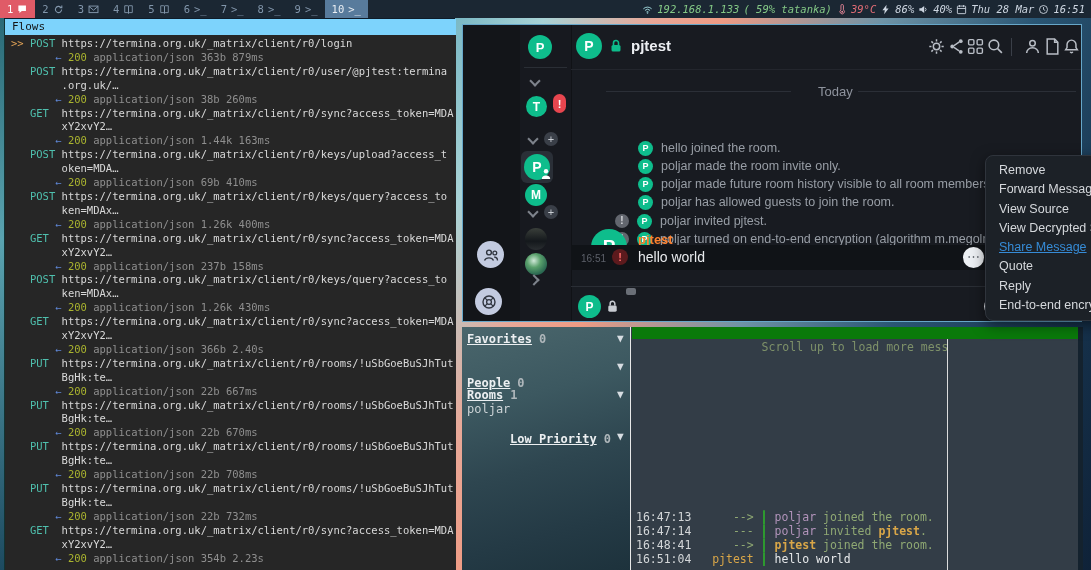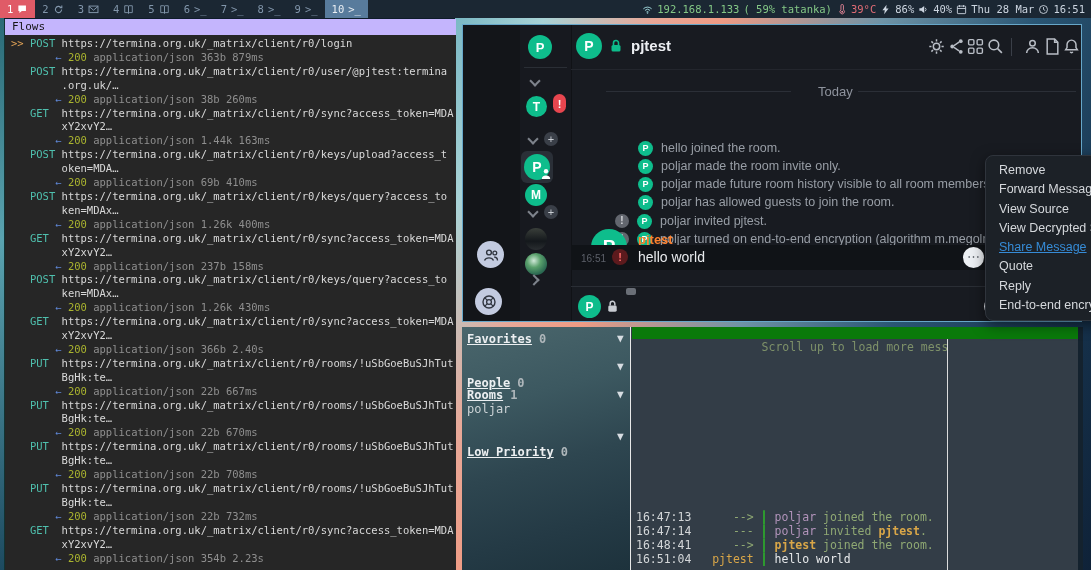--- a/index.html
+++ b/index.html
@@ -13,28 +13,28 @@
     background:linear-gradient(115deg,#7ab8c4 0%,#a9d3d6 10%,#e8a898 22%,#ef9b84 30%,#6e93a6 48%,#2a5674 65%,#16324c 85%,#0f2238 100%);}
   #left-sliver{left:0;top:18px;width:4px;height:552px;background:linear-gradient(180deg,#2a6a76 0%,#5aa3b0 40%,#1d4a60 100%);}
 
   
   #topbar{left:0;top:0;width:1091px;height:18px;background:#1b2733;display:flex;align-items:center;
     font-family:"DejaVu Sans Mono",monospace;font-size:10.5px;color:#8296ab;}
   .ws{display:flex;align-items:center;gap:4px;padding:0 7px;height:18px;}
   .ws.urgent{background:#e05b67;color:#fff;}
   .ws.focused{background:#587b9c;color:#e9eef3;}
   .ws svg{width:11px;height:11px;}
-  #status{margin-left:auto;display:flex;align-items:center;gap:4px;padding-right:6px;color:#ccd5e0;}
+  #status{margin-left:auto;display:flex;align-items:center;gap:4px;padding-right:6px;color:#ccd5e0;font-style:italic;}
   #status svg{width:11px;height:11px;}
   .st-ip,.st-batt{color:#84c886;}
   .st-temp{color:#e06c75;}
 
   
   #mitm{left:4px;top:19px;width:451px;height:551px;background:#262626;border-left:1px solid #133;}
-  #mitm .title{height:16px;background:#c4b5fd;color:#141414;font-size:11px;line-height:16px;padding-left:7px;}
+  #mitm .title{height:16px;background:#7dd3fc;color:#141414;font-size:11px;line-height:16px;padding-left:7px;}
   #mitm .body{padding:2px 0 0 6px;font-size:10.5px;line-height:13.9px;white-space:pre;overflow:hidden;height:530px;color:#d9d9d9;}
 
   
   #element{left:462px;top:24px;width:620px;height:298px;background:#181b21;border:1px solid #67a7c9;box-sizing:border-box;overflow:hidden;}
   #el-colbar{left:0;top:0;width:57px;height:296px;background:#131519;}
   .round-btn{width:27px;height:27px;border-radius:50%;background:#c3cbe0;color:#30353f;display:flex;align-items:center;justify-content:center;}
   .round-btn svg{width:16px;height:16px;}
   #el-avcol{left:57px;top:0;width:51px;height:296px;background:#17191f;border-right:1px solid #101216;}
   .av{border-radius:50%;background:#0ebd8c;color:#fff;display:flex;align-items:center;justify-content:center;font-weight:bold;}
   .badge{background:#e8464f;color:#fff;border-radius:8px;font-size:11px;font-weight:bold;display:flex;align-items:center;justify-content:center;}
@@ -439,21 +439,21 @@
 </div>
 
 <div id="buflist" class="abs">
   <div class="bl-row" style="top:5px;"><span class="bl-label">Favorites</span><span class="bl-count">0</span></div>
   <span class="bl-tri" style="top:5px;">▼</span>
   <div class="bl-row" style="top:33px;margin-top:16px;"><span class="bl-label">People</span><span class="bl-count">0</span></div>
   <span class="bl-tri" style="top:33px;">▼</span>
   <div class="bl-row" style="top:61px;text-align:right;"><span class="bl-label">Rooms</span><span class="bl-count">1</span></div>
   <span class="bl-tri" style="top:61px;">▼</span>
   <div class="bl-row bl-item" style="top:75px;">poljar</div>
-  <div class="bl-row" style="top:118px;"><span class="bl-label">Low Priority</span><span class="bl-count">0</span></div>
+  <div class="bl-row" style="top:105px;margin-left:43px;"><span class="bl-label">Low Priority</span><span class="bl-count">0</span></div>
   <span class="bl-tri" style="top:103px;">▼</span>
 </div>
 <div id="bl-sep" class="abs"></div>
 
 <div id="weechat" class="abs">
   <div id="wc-title"></div>
   <div id="wc-hint">Scroll up to load more mess</div>
   <div id="wc-log"><div class="tline"><span style="color: rgb(212, 215, 217);">16:47:13</span><span>      </span><span style="color: rgb(143, 168, 115);">--&gt;</span><span> </span><span style="color: rgb(45, 163, 45);">┃</span><span> </span><span style="color: rgb(178, 148, 187);">poljar</span><span style="color: rgb(143, 168, 115);"> joined the room.</span></div><div class="tline"><span style="color: rgb(212, 215, 217);">16:47:14</span><span>      </span><span style="color: rgb(143, 168, 115);">---</span><span> </span><span style="color: rgb(45, 163, 45);">┃</span><span> </span><span style="color: rgb(178, 148, 187);">poljar</span><span style="color: rgb(143, 168, 115);"> invited </span><span style="color: rgb(217, 166, 72); font-weight: bold;">pjtest</span><span style="color: rgb(143, 168, 115);">.</span></div><div class="tline"><span style="color: rgb(212, 215, 217);">16:48:41</span><span>      </span><span style="color: rgb(143, 168, 115);">--&gt;</span><span> </span><span style="color: rgb(45, 163, 45);">┃</span><span> </span><span style="color: rgb(217, 166, 72); font-weight: bold;">pjtest</span><span style="color: rgb(143, 168, 115);"> joined the room.</span></div><div class="tline"><span style="color: rgb(212, 215, 217);">16:51:04</span><span>   </span><span style="color: rgb(217, 166, 72);">pjtest</span><span> </span><span style="color: rgb(45, 163, 45);">┃</span><span> </span><span style="color: rgb(230, 232, 234);">hello world</span></div></div>
   <div id="wc-nicksep"></div>
   <div id="wc-right-edge"></div>

